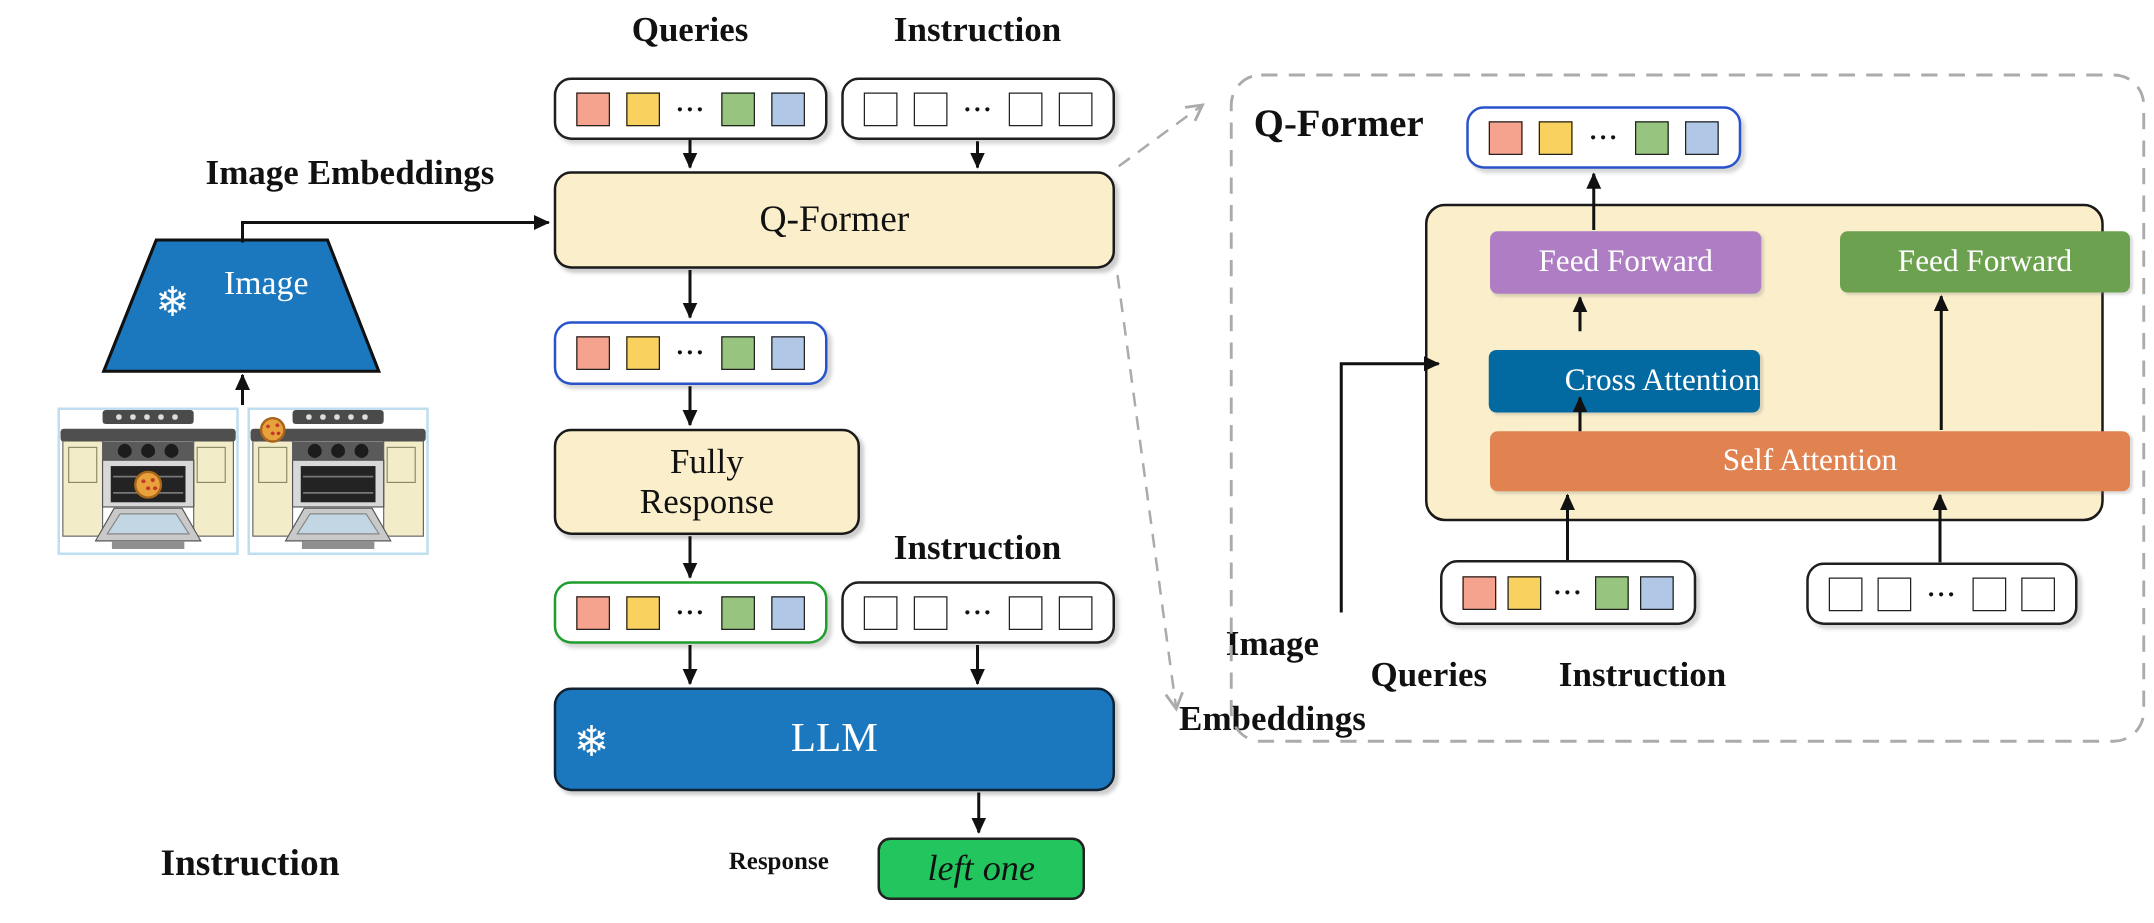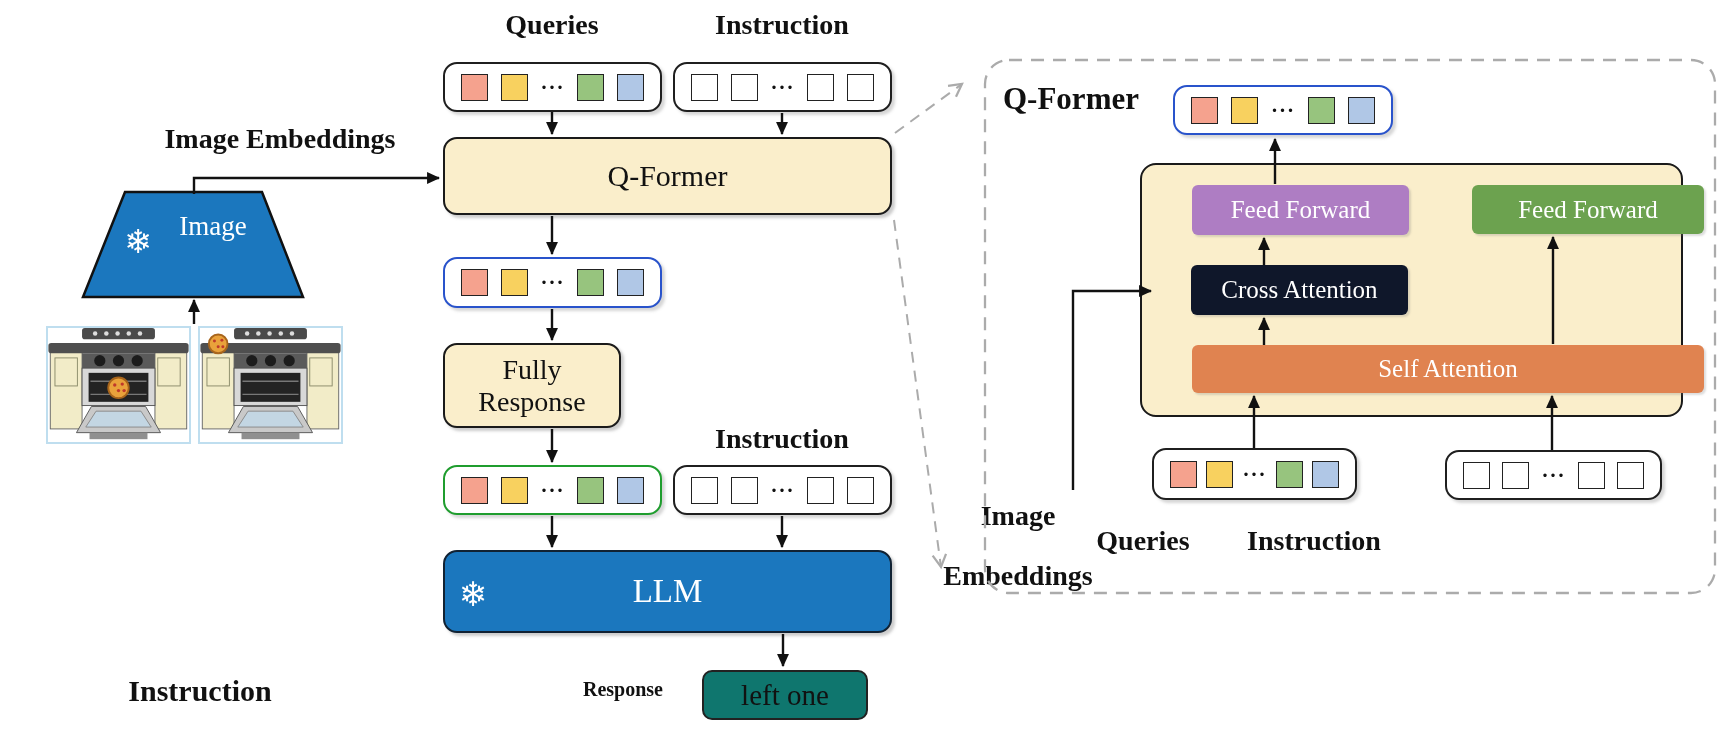--- a/index.html
+++ b/index.html
@@ -11,21 +11,21 @@
          box-shadow:3px 3px 3px rgba(110,110,110,0.35);}
   .centertxt{display:flex;align-items:center;justify-content:center;text-align:center;}
   .tokrow{display:flex;align-items:center;justify-content:space-between;
           padding:0 16px;background:#fff;border:2px solid #1f1f1f;border-radius:14px;
           box-shadow:3px 3px 3px rgba(120,120,120,0.30);}
   .tok{width:27px;height:27px;border:1.8px solid #222;box-sizing:border-box;flex:0 0 auto;}
   .dots{font-size:21px;font-weight:bold;letter-spacing:1px;line-height:27px;color:#111;flex:0 0 auto;}
   .blueborder{border:2.5px solid #2953CB;}
   .greenborder{border:2.5px solid #1F9D2E;}
   .attn{border-radius:6px;color:#fff;font-size:25px;box-shadow:2px 2px 2px rgba(120,120,120,0.25);margin-left:36px;}
-  .whitebox{background:#0f766e;border:2.2px solid #222;border-radius:10px;}
+  .whitebox{background:#22c55e;border:2.2px solid #222;border-radius:10px;font-style:italic;}
   .snow{font-family:"DejaVu Sans",sans-serif;color:#fff;}
   .instrline{font-size:25px;line-height:33px;}
   svg{display:block;}
 </style>
 </head>
 <body>
 
 <div id="stage">
 
   <div class="abs blabel" style="left:140px;top:124px;width:280px;font-size:28px;">Image Embeddings</div>
@@ -133,21 +133,21 @@
   </div>
 
   <div class="abs tokrow blueborder" style="left:443px;top:257px;width:219px;height:51px;">
       <span class="tok" style="background: rgb(245, 162, 142);"></span>
       <span class="tok" style="background: rgb(248, 209, 95);"></span>
       <span class="dots">···</span>
       <span class="tok" style="background: rgb(151, 196, 126);"></span>
       <span class="tok" style="background: rgb(176, 199, 230);"></span>
     </div>
 
-  <div class="abs cream centertxt" style="left:443px;top:343px;width:178px;height:85px;font-size:28px;line-height:32px;">
+  <div class="abs cream centertxt" style="left:443px;top:343px;width:245px;height:85px;font-size:28px;line-height:32px;">
     <div>
       <span style="display:block;">Fully</span>
       <span style="display:block;">Response</span>
     </div>
   </div>
 
   <div class="abs blabel" style="left:682px;top:424px;width:200px;font-size:28px;">Instruction</div>
 
   <div class="abs tokrow greenborder" style="left:443px;top:465px;width:219px;height:50px;">
       <span class="tok" style="background: rgb(245, 162, 142);"></span>
@@ -185,21 +185,21 @@
     </div>
 
   <div class="abs" style="left:1140px;top:163px;width:543px;height:254px;background:#FAEECB;border:2px solid #1a1a1a;border-radius:16px;"></div>
 
   <div class="abs attn centertxt" style="left:1156px;top:185px;width:217px;height:50px;background:#AE7DC3;">
     <span>Feed Forward</span>
   </div>
   <div class="abs attn centertxt" style="left:1436px;top:185px;width:232px;height:49px;background:#6CA24F;">
     <span>Feed Forward</span>
   </div>
-  <div class="abs attn centertxt" style="left:1155px;top:265px;width:217px;height:50px;background:#0f172a;">
+  <div class="abs attn centertxt" style="left:1155px;top:280px;width:217px;height:50px;background:#0369a1;justify-content:flex-end;">
     <span>Cross Attention</span>
   </div>
   <div class="abs attn centertxt" style="left:1156px;top:345px;width:512px;height:48px;background:#E08350;">
     <span>Self Attention</span>
   </div>
 
   <div class="abs tokrow" style="left:1152px;top:448px;width:205px;height:52px;">
       <span class="tok" style="background: rgb(245, 162, 142);"></span>
       <span class="tok" style="background: rgb(248, 209, 95);"></span>
       <span class="dots">···</span>

